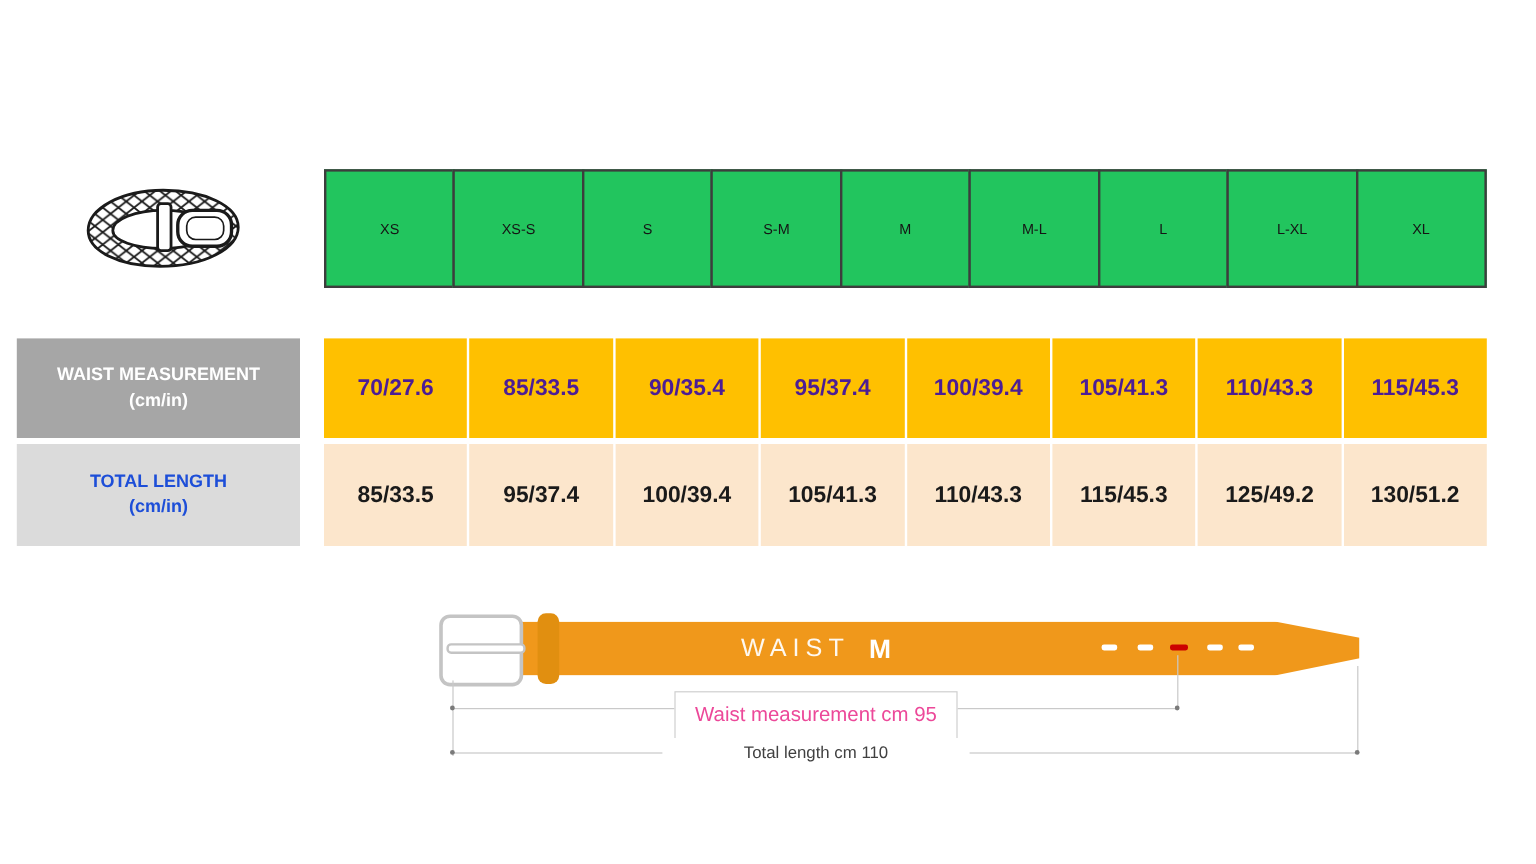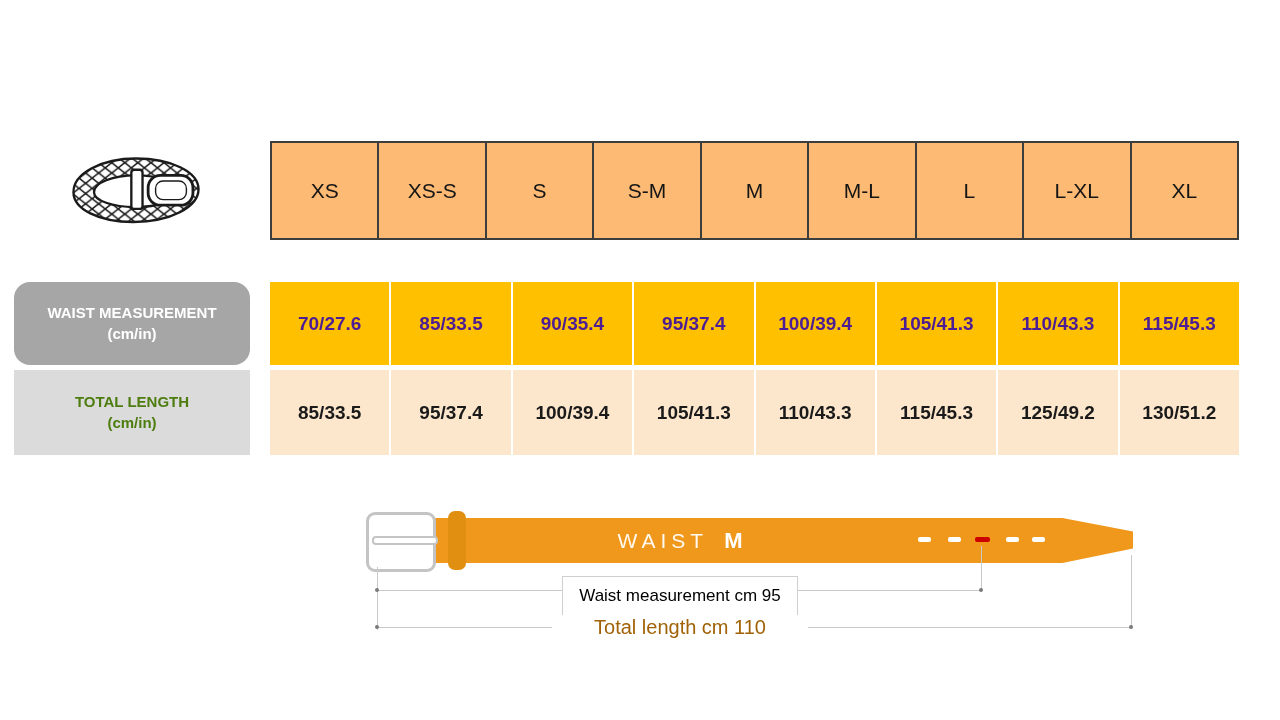--- a/index.html
+++ b/index.html
@@ -7,34 +7,34 @@
     position:relative; width:1280px; height:720px; background:#ffffff;
     font-family:"Liberation Sans", sans-serif; overflow:hidden;
   }
 
   
   .product-icon { position:absolute; left:66px; top:146px; width:140px; height:96px; }
 
   
   .hdr { position:absolute; left:270px; top:141px; width:969px; height:99px; display:flex; box-sizing:border-box; }
   .hcell {
-    flex:1; border:2px solid #3d3d3d; margin-left:-2px; background:#fdba74;
+    flex:1; border:2px solid #3d3d3d; margin-left:-2px; background:#22c55e;
     display:flex; align-items:center; justify-content:center;
-    font-size:21px; color:#151515; box-sizing:border-box;
+    font-size:12px; color:#151515; box-sizing:border-box;
   }
   .hcell:first-child { margin-left:0; }
 
   
   .rowlabel {
     position:absolute; left:14px; width:236px; display:flex; flex-direction:column;
     align-items:center; justify-content:center; font-weight:bold; font-size:15px;
     line-height:1.35; text-align:center; box-sizing:border-box;
   }
-  .rowlabel.waist { top:282px; height:83px; background:#A6A6A6; color:#ffffff;border-radius:16px; }
-  .rowlabel.total { top:370px; height:85px; background:#DBDBDB; color:#4d7c0f; }
+  .rowlabel.waist { top:282px; height:83px; background:#A6A6A6; color:#ffffff; }
+  .rowlabel.total { top:370px; height:85px; background:#DBDBDB; color:#1d4ed8; }
 
   
   .vrow { position:absolute; left:270px; width:969px; display:flex; gap:2px; }
   .vrow.gold  { top:282px; height:83px; }
   .vrow.peach { top:370px; height:85px; }
   .vcell { flex:1; display:flex; align-items:center; justify-content:center; font-weight:bold; font-size:19px; }
   .gold  .vcell { background:#FFC000; color:#4c1d95; }
   .peach .vcell { background:#FCE6CC; color:#1a1a1a; }
 
   
@@ -71,25 +71,25 @@
   .mline { position:absolute; height:1px; background:#C9C9C9; z-index:1; }
   .mline.waist { left:377px; top:590px; width:604px; }
   .mline.total { left:377px; top:627px; width:754px; }
   .dot { position:absolute; width:4px; height:4px; background:#7a7a7a; border-radius:50%; z-index:1; }
   .dot.d1 { left:375px;  top:588px; } .dot.d2 { left:979px;  top:588px; }
   .dot.d3 { left:375px;  top:625px; } .dot.d4 { left:1129px; top:625px; }
 
   .waist-box {
     position:absolute; left:562px; top:576px; width:236px; height:40px; z-index:2;
     background:#fff; border:1px solid #CFCFCF; box-sizing:border-box;
-    display:flex; align-items:center; justify-content:center; font-size:17px; color:#000000;
+    display:flex; align-items:center; justify-content:center; font-size:17px; color:#ec4899;
   }
   .total-text {
     position:absolute; left:552px; top:615px; width:256px; height:24px; line-height:24px; z-index:2;
-    background:#fff; text-align:center; font-size:20px; color:#a16207;
+    background:#fff; text-align:center; font-size:14px; color:#404040;
   }
 </style>
 </head>
 <body>
 
 <div class="page">
 
   <div class="product-icon">
     <svg viewBox="0 0 150 100" width="140" height="96" aria-hidden="true">
       <defs>

